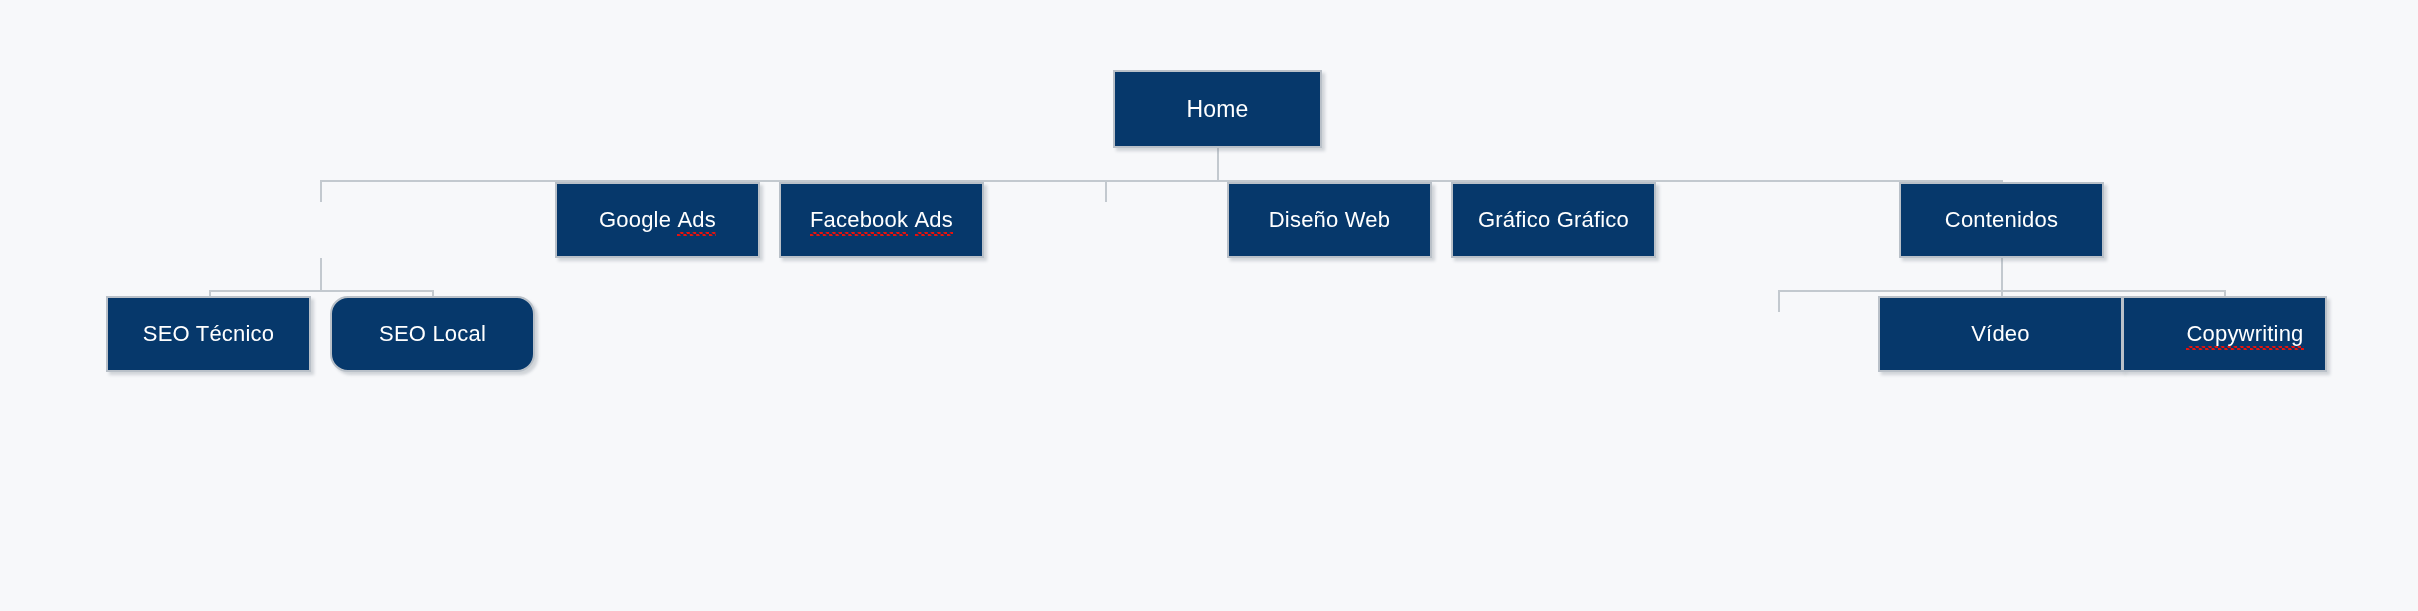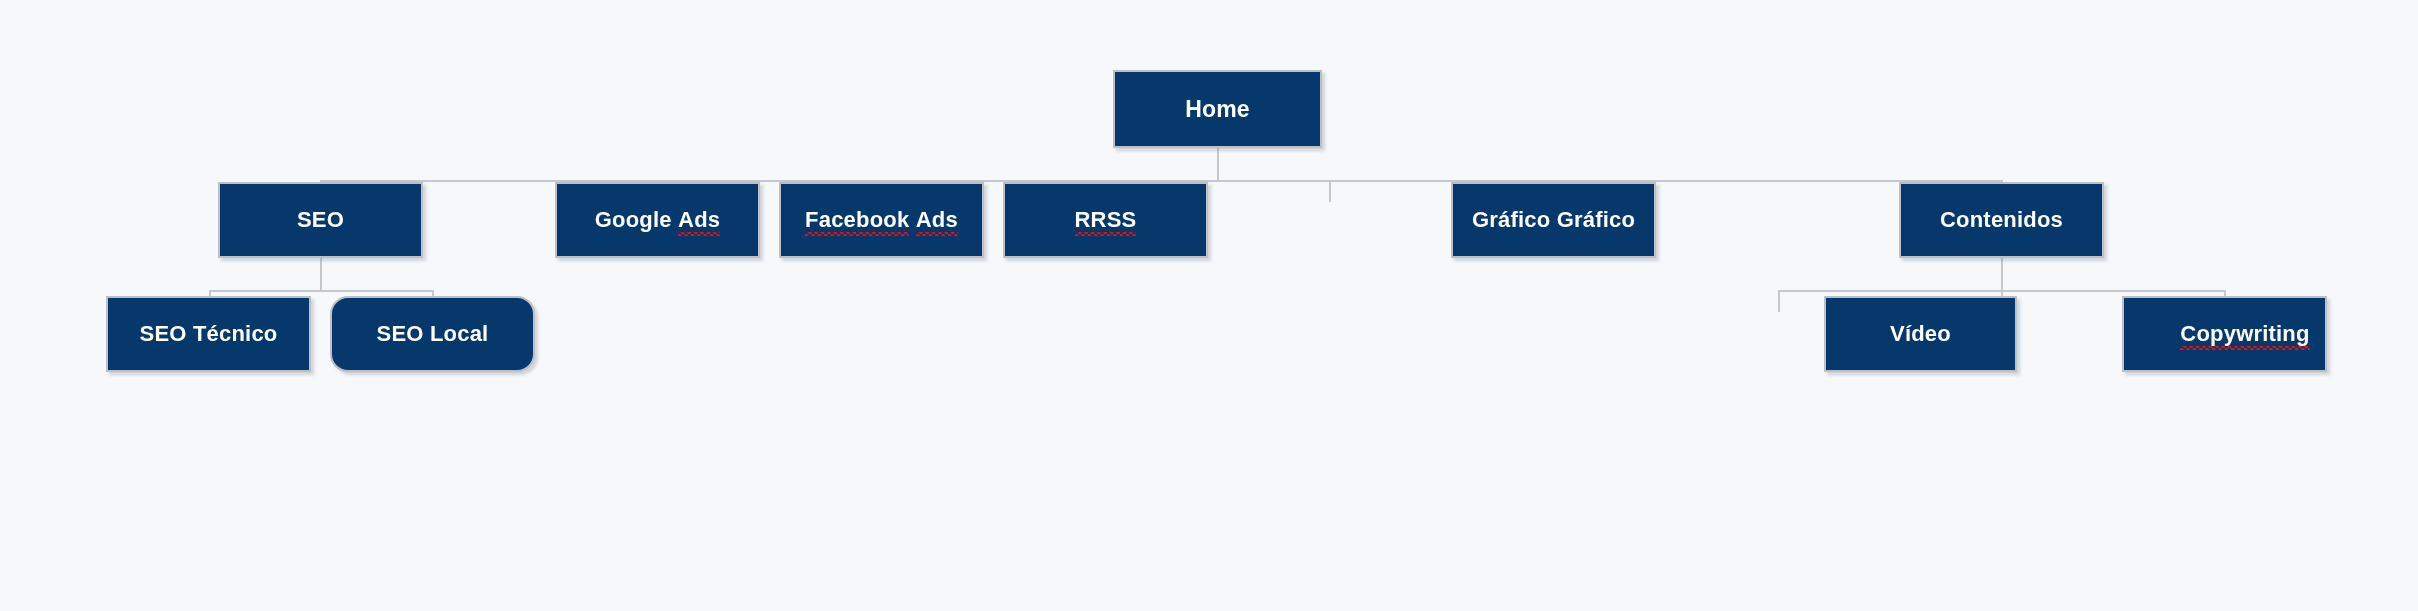--- a/index.html
+++ b/index.html
@@ -27,21 +27,21 @@
     background: #06386b;
     border: 2px solid #b9c0c8;
     box-shadow: 3px 3px 3px rgba(120,128,138,0.30);
     display: flex;
     align-items: center;
     justify-content: center;
     text-align: center;
   }
   .node-label {
     color: #ffffff;
-    font-weight: bold;
+    font-weight: normal;
     font-size: 22px;
     letter-spacing: 0.2px;
     line-height: 1.15;
     padding: 0 10px;
     white-space: nowrap;
   }
   .node-label.root {
     font-size: 23px;
   }
 
@@ -97,55 +97,52 @@
   <div class="conn v" style="left:2001px; top:258px; height:33px;"></div>
   <div class="conn h" style="left:1778px; top:290px; width:447px;"></div>
   <div class="conn v" style="left:1778px; top:290px; height:22px;"></div>
   <div class="conn v" style="left:2001px; top:290px; height:22px;"></div>
   <div class="conn v" style="left:2224px; top:290px; height:22px;"></div>
 
   <div class="node" style="left:1113px; top:70px; width:209px; height:78px;">
     <span class="node-label root">Home</span>
   </div>
 
-  <div class="node" style="left:218px; top:182px; width:205px; height:76px;">
-    <span class="node-label">SEO</span>
-  </div>
 
   <div class="node" style="left:555px; top:182px; width:205px; height:76px;">
     <span class="node-label"><span>Google </span><span class="sp">Ads</span></span>
   </div>
 
   <div class="node" style="left:779px; top:182px; width:205px; height:76px;">
     <span class="node-label"><span class="sp">Facebook</span><span> </span><span class="sp">Ads</span></span>
   </div>
 
-  <div class="node" style="left:1003px; top:182px; width:205px; height:76px;">
-    <span class="node-label"><span class="sp">RRSS</span></span>
+
+  <div class="node" style="left:1227px; top:182px; width:205px; height:76px;">
+    <span class="node-label">Diseño Web</span>
   </div>
-
 
   <div class="node" style="left:1451px; top:182px; width:205px; height:76px;">
     <span class="node-label">Gráfico Gráfico</span>
   </div>
 
   <div class="node" style="left:1899px; top:182px; width:205px; height:76px;">
     <span class="node-label">Contenidos</span>
   </div>
 
   <div class="node" style="left:106px; top:296px; width:205px; height:76px;">
     <span class="node-label">SEO Técnico</span>
   </div>
 
   <div class="node" style="left:330px; top:296px; width:205px; height:76px;border-radius:18px;">
     <span class="node-label">SEO Local</span>
   </div>
 
 
-  <div class="node" style="left:1824px; top:296px; width:193px; height:76px;">
+  <div class="node" style="left:1878px; top:296px; width:245px; height:76px;">
     <span class="node-label">Vídeo</span>
   </div>
 
   <div class="node" style="left:2122px; top:296px; width:205px; height:76px;padding-left:41px;">
     <span class="node-label"><span class="sp">Copywriting</span></span>
   </div>
 
 </div>
 
 </body></html>

